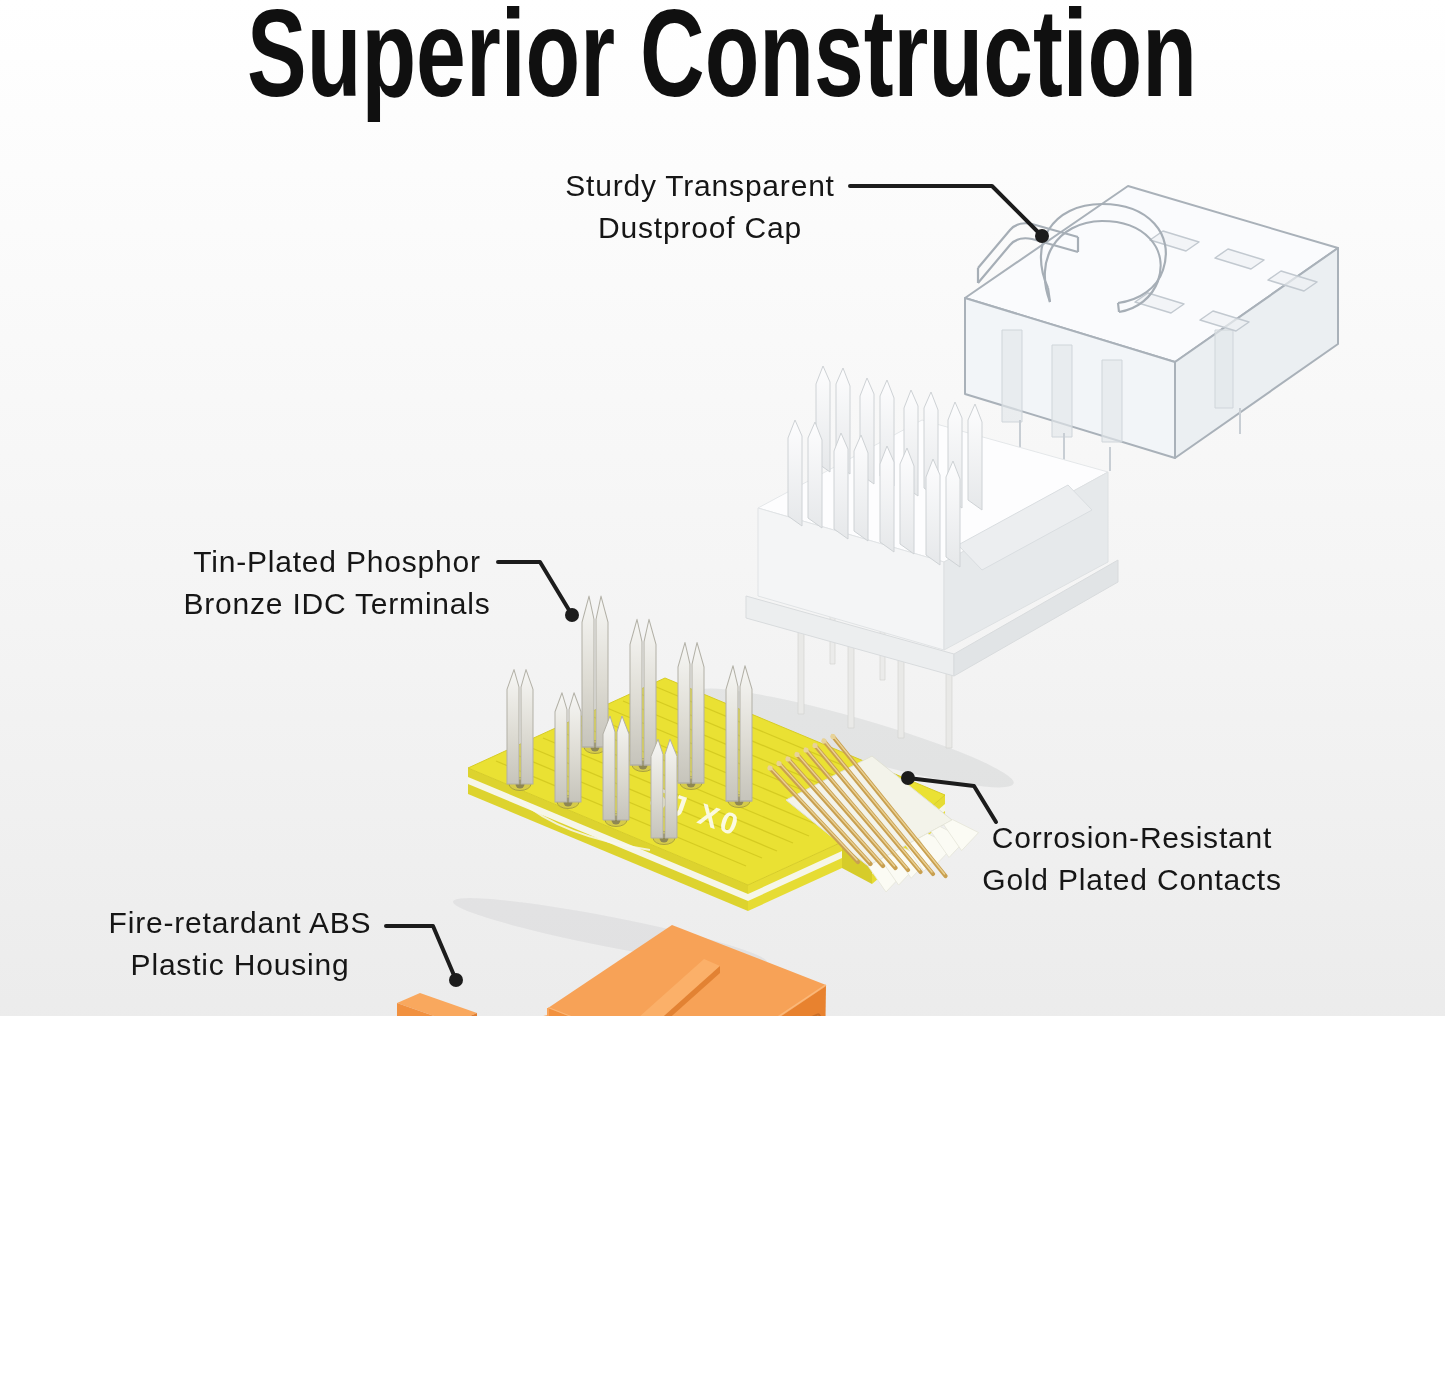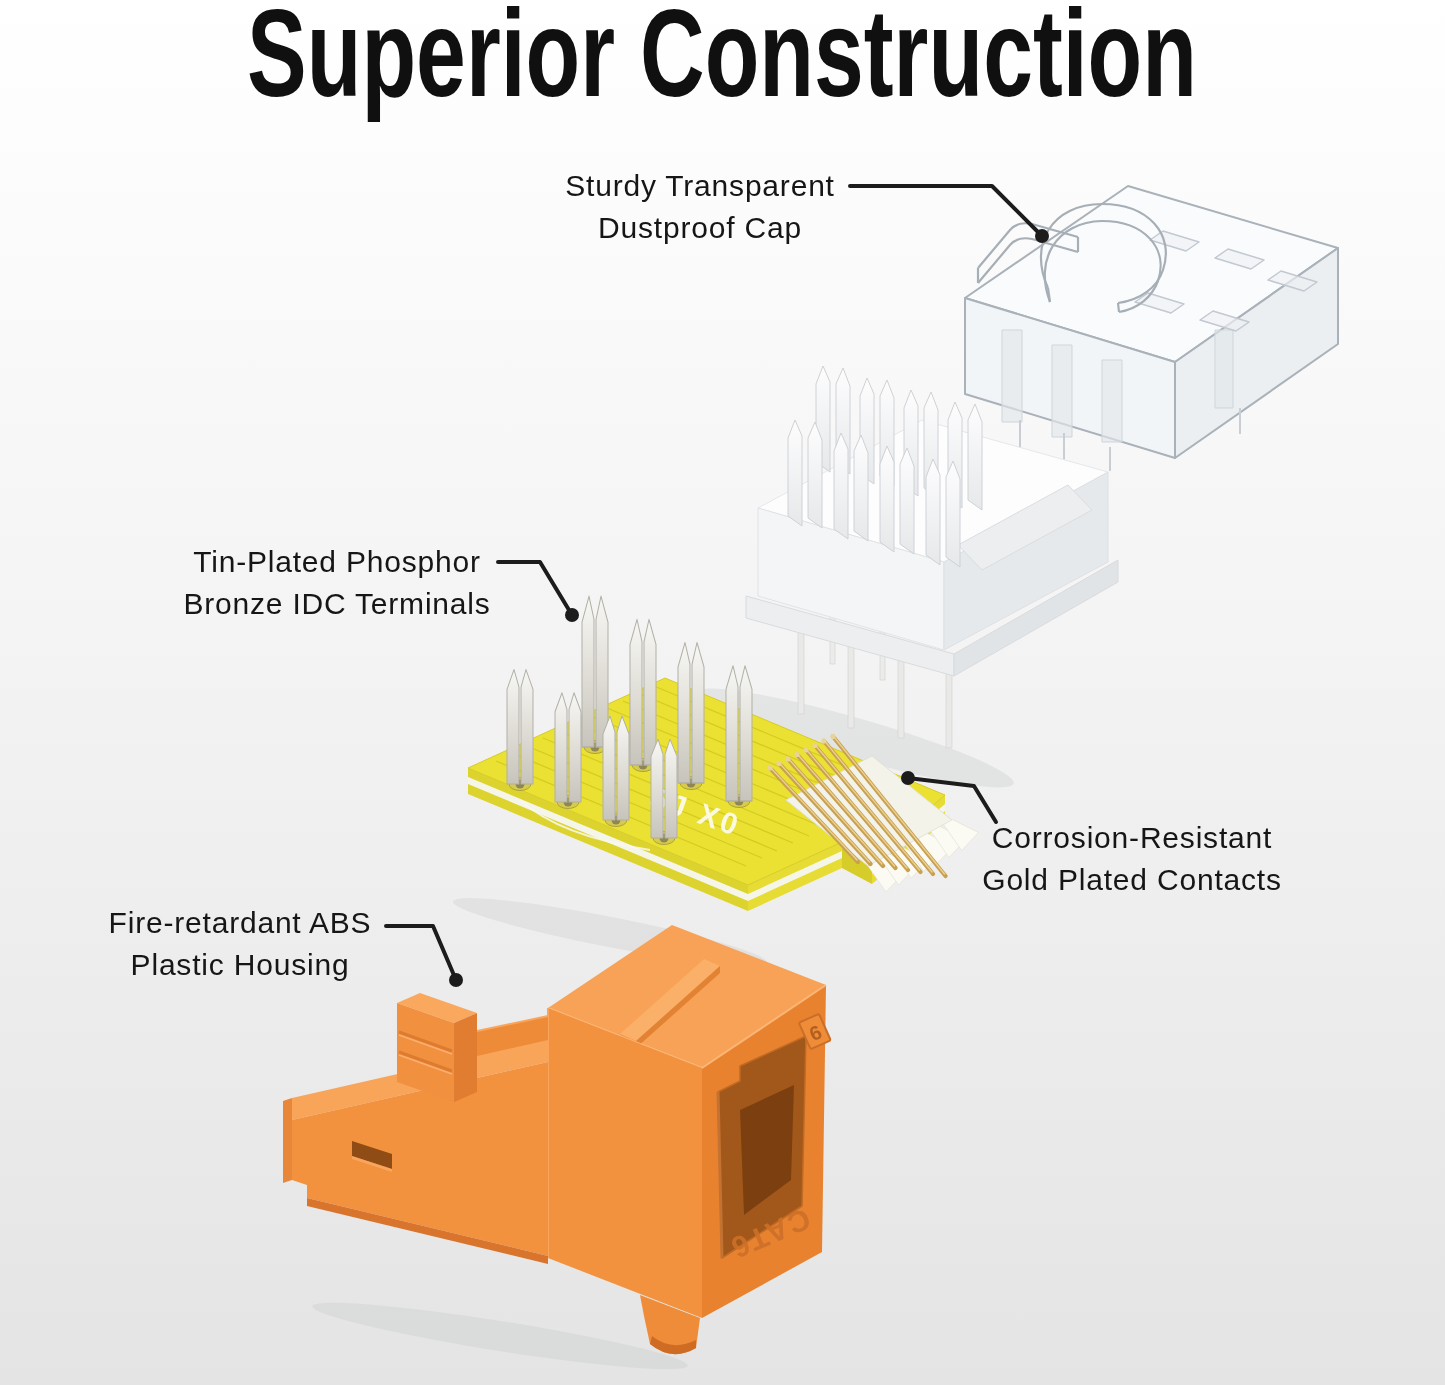--- a/index.html
+++ b/index.html
@@ -1,16 +1,16 @@
 <!DOCTYPE html>
 <html><head>
 <meta charset="utf-8">
 <style>
   html,body{margin:0;padding:0;background:#ffffff;}
-  .page{position:relative;width:1445px;height:1385px;margin:0 auto;overflow:hidden;
+  .page{position:relative;width:1445px;height:1016px;margin:0 auto;overflow:hidden;
         font-family:"Liberation Sans", sans-serif;text-decoration:underline;}
   svg{position:absolute;left:0;top:0;display:block;}
   text{font-family:"Liberation Sans", sans-serif;}
   .title{font-weight:bold;fill:#101010;}
   .callout{font-size:30px;letter-spacing:0.8px;fill:#161616;}
   .leader{stroke:#1c1c1c;stroke-width:4;fill:none;stroke-linecap:round;stroke-linejoin:round;}
   .dot{fill:#1c1c1c;}
 </style>
 </head>
 <body>

